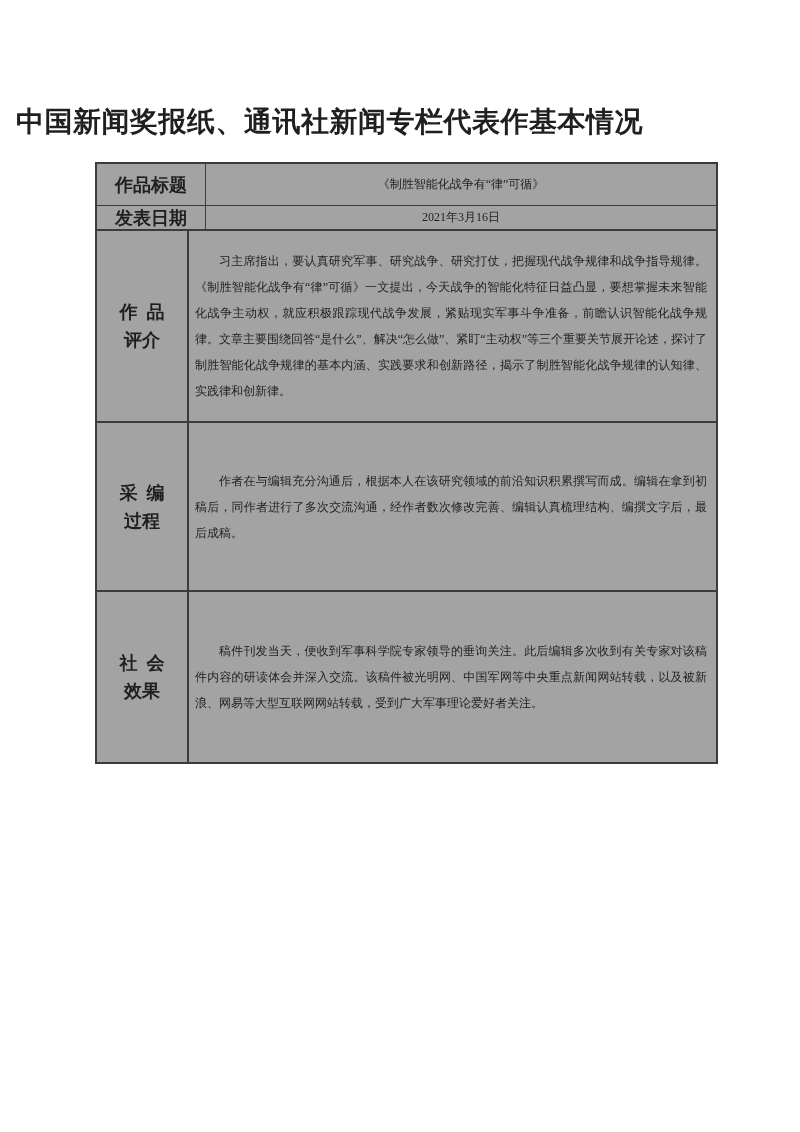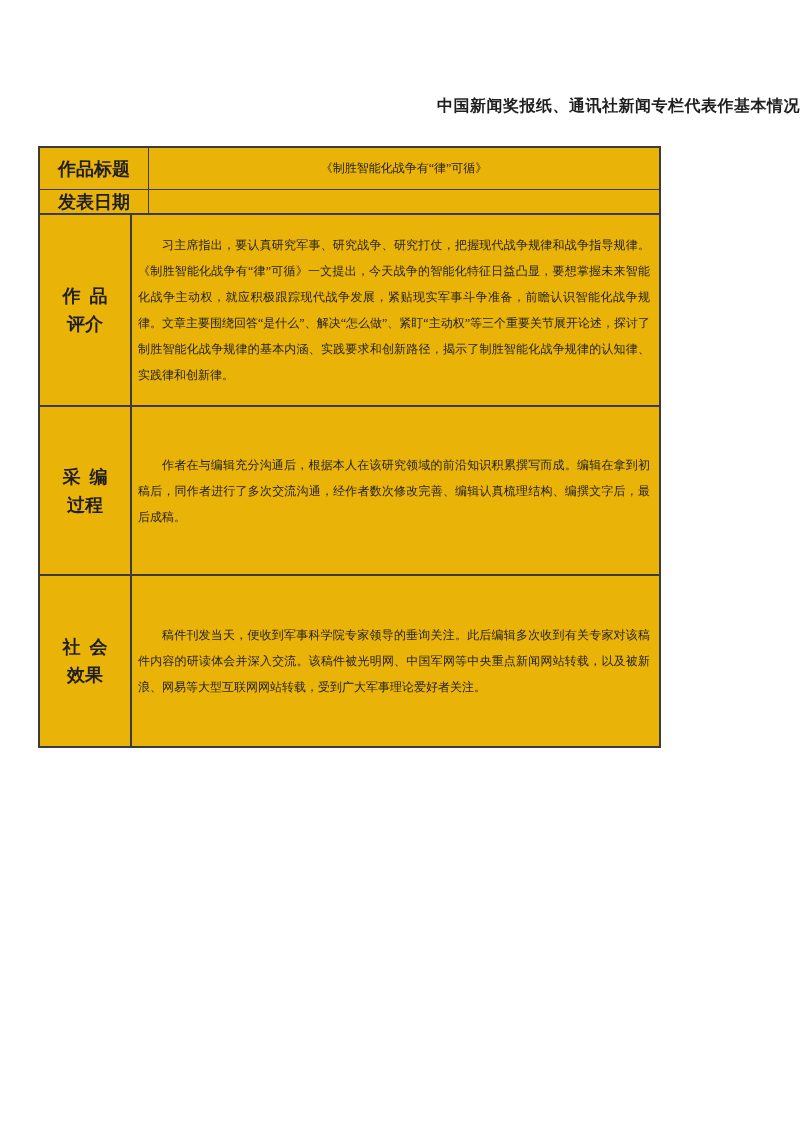--- a/index.html
+++ b/index.html
@@ -10,35 +10,35 @@
   .page {
     position: relative;
     width: 800px;
     height: 1132px;
     background: #ffffff;
     font-family: "Liberation Serif", "DejaVu Serif", serif;
     color: #1f1f1f;
     overflow: hidden;
   }
   .doc-title {
-    margin: 0;
+    margin: 16px;
     padding-top: 90px;
-    text-align: right;
-    font-size: 16px;
+    text-align: left;
+    font-size: 28px;
     line-height: 32px;
     font-weight: bold;
     letter-spacing: 0.5px;
   }
   .award-table {
-    margin-left: 38px;
+    margin-left: 95px;
     margin-top: 24px;
     width: 623px;
     border: 2px solid #3b3b3b;
     box-sizing: border-box;
-    background: #eab308;
+    background: #a3a3a3;
   }
   .t-row {
     display: flex;
     box-sizing: border-box;
   }
   .t-row.sep-thin  { border-top: 1px solid #3b3b3b; }
   .t-row.sep-thick { border-top: 2px solid #3b3b3b; }
 
   .label-cell {
     display: flex;
@@ -97,20 +97,21 @@
 
   <div class="award-table">
 
     <div class="t-row row-head">
       <div class="label-cell">作品标题</div>
       <div class="value-cell">《制胜智能化战争有“律”可循》</div>
     </div>
 
     <div class="t-row row-head second sep-thin">
       <div class="label-cell">发表日期</div>
+      <div class="value-cell">2021年3月16日</div>
     </div>
 
     <div class="t-row row-body row-appraisal sep-thick">
       <div class="label-cell">作 品
 评介</div>
       <div class="value-cell">
         <p class="body-par">习主席指出，要认真研究军事、研究战争、研究打仗，把握现代战争规律和战争指导规律。《制胜智能化战争有“律”可循》一文提出，今天战争的智能化特征日益凸显，要想掌握未来智能化战争主动权，就应积极跟踪现代战争发展，紧贴现实军事斗争准备，前瞻认识智能化战争规律。文章主要围绕回答“是什么”、解决“怎么做”、紧盯“主动权”等三个重要关节展开论述，探讨了制胜智能化战争规律的基本内涵、实践要求和创新路径，揭示了制胜智能化战争规律的认知律、实践律和创新律。</p>
       </div>
     </div>
 

